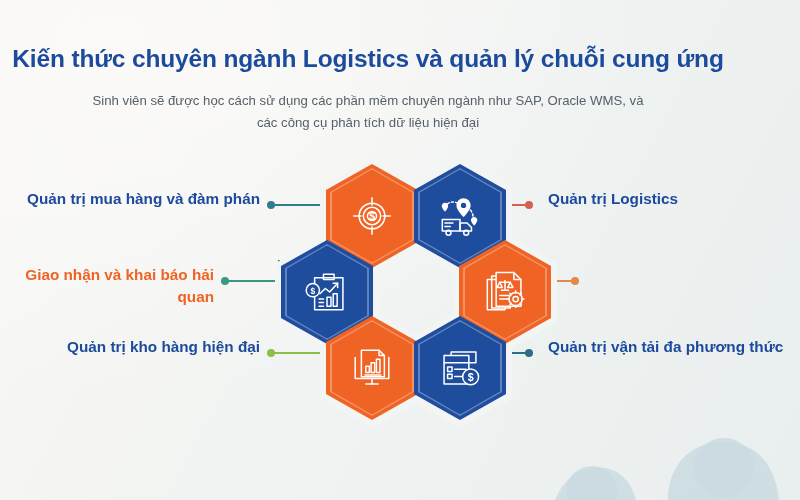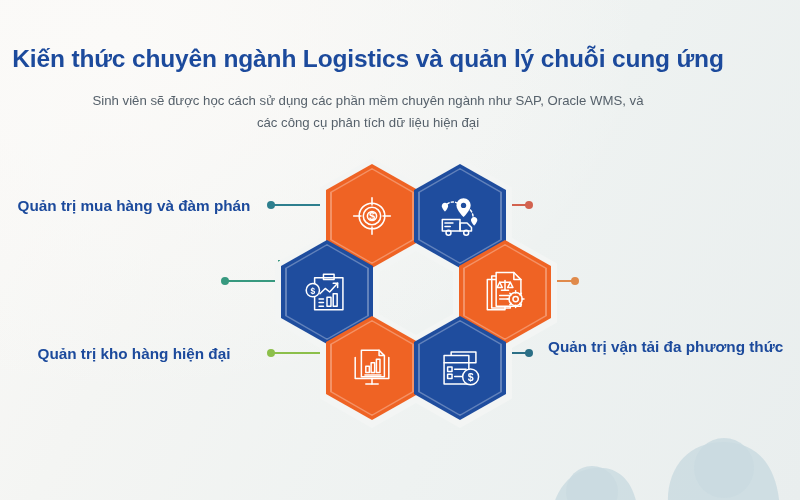--- a/index.html
+++ b/index.html
@@ -131,21 +131,21 @@
 
   
   .label {
     position: absolute;
     font-size: 15.3px;
     font-weight: bold;
     line-height: 1.42;
   }
   .label.navy   { color: #1c4a9c; }
   .label.orange { color: #ef6324; }
-  .label.l { text-align: center; margin-top: 7px; }
+  .label.l { text-align: right; }
   .label.r { text-align: left; }
 </style>
 </head>
 <body>
 
 <div class="canvas">
 
   <svg class="watermark" viewBox="0 0 300 210">
     <path d="M30 200 C 28 150, 42 116, 76 112 C 104 109, 118 130, 120 158 L 120 200
              L 150 200 L 150 150 C 148 112, 170 86, 205 86 C 244 86, 262 116, 262 160
@@ -329,21 +329,27 @@
 
         <circle cx="38" cy="36" r="9" fill="#1f4d9e"></circle>
         <text x="38" y="40.5" font-size="12" font-weight="bold" fill="#ffffff" stroke="none" text-anchor="middle" font-family="Liberation Sans, sans-serif">$</text>
       </svg>
     </div>
 
     <div class="label l navy" style="left:8px; top:28px; width:252px;">
       <span>Quản trị mua hàng và đàm phán</span>
     </div>
 
-
+    <div class="label r navy" style="left:548px; top:28px; width:244px;">
+      <span>Quản trị Logistics</span>
+    </div>
+
+    <div class="label l orange" style="left:8px; top:104px; width:206px;">
+      <span>Giao nhận và khai báo hải quan</span>
+    </div>
 
 
     <div class="label r navy" style="left:548px; top:176px; width:244px;">
       <span>Quản trị vận tải đa phương thức</span>
     </div>
 
     <div class="label l navy" style="left:8px; top:176px; width:252px;">
       <span>Quản trị kho hàng hiện đại</span>
     </div>
 

